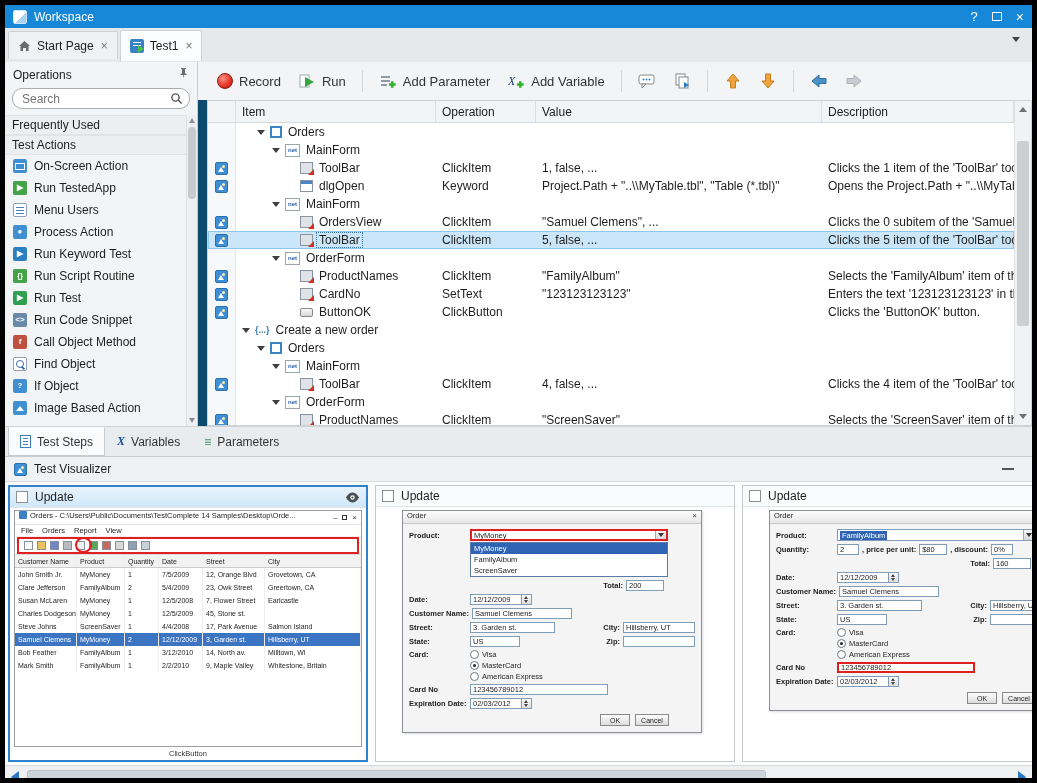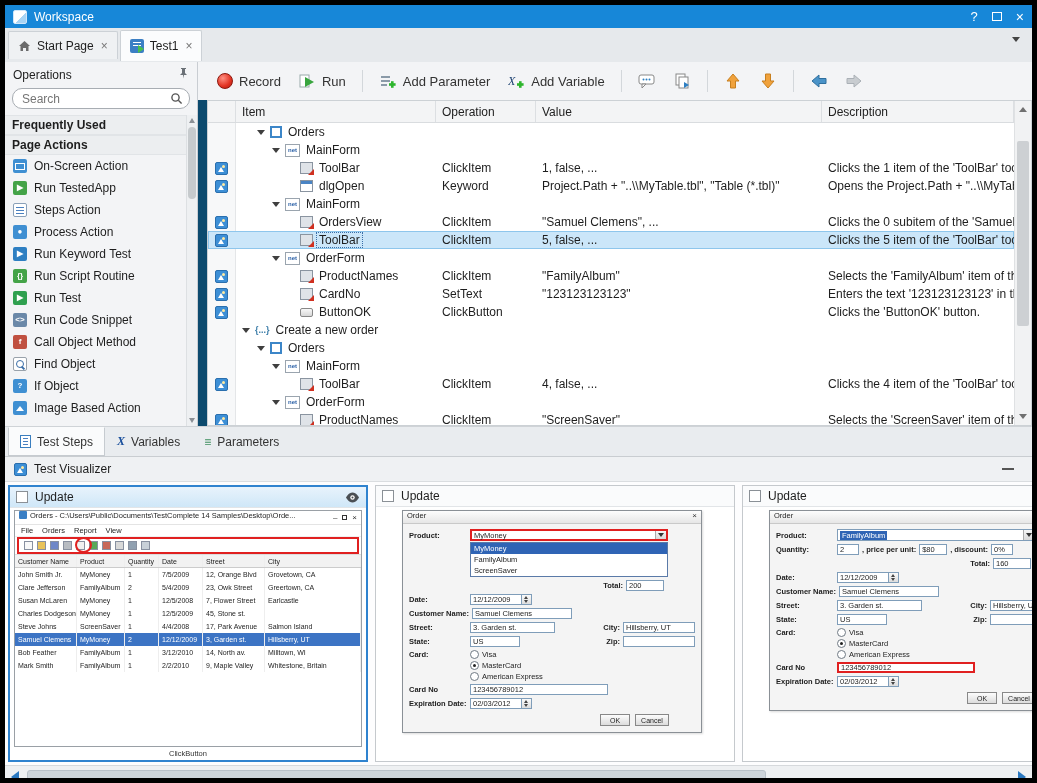--- a/index.html
+++ b/index.html
@@ -26,21 +26,21 @@
   .tab-caret{margin-left:auto;margin-right:12px;margin-bottom:12px;width:0;height:0;border-left:4px solid transparent;border-right:4px solid transparent;border-top:5px solid #444;}
 
   
   .left-panel{position:absolute;top:57px;left:0;width:193px;height:364px;background:#f3f4f6;border-right:1px solid #c9cdd2;display:flex;flex-direction:column;}
   .lp-header{height:25px;display:flex;align-items:center;padding:0 8px;color:#222;flex:none;}
   .lp-pin{margin-left:auto;}
   .lp-search{margin:1px 7px 6px;position:relative;flex:none;}
   .lp-search input{width:100%;height:21px;border:1px solid #a8adb3;border-radius:10px;padding:0 24px 0 9px;font:12px "Liberation Sans",sans-serif;color:#555;background:#fff;outline:none;}
   .lp-mag{position:absolute;right:7px;top:4px;}
   .lp-body{flex:1;position:relative;overflow:hidden;padding-right:11px;}
-  .op-group{height:20px;display:flex;align-items:center;padding:0 7px;font-weight:bold;background:#eceef0;border-top:1px solid #e1e4e7;border-bottom:1px solid #e1e4e7;}
+  .op-group{height:20px;display:flex;align-items:center;padding:0 7px;font-weight:normal;background:#eceef0;border-top:1px solid #e1e4e7;border-bottom:1px solid #e1e4e7;}
   .op-item{height:22px;display:flex;align-items:center;gap:7px;padding:0 4px 0 8px;white-space:nowrap;}
   .opi{width:14px;height:14px;border-radius:2px;flex:none;display:flex;align-items:center;justify-content:center;color:#fff;font-size:8px;font-weight:bold;line-height:1;}
   .opi-screen::after{content:"";width:8px;height:5px;border:1px solid #fff;display:block;}
   .opi-menu{background:#fff;border:1px solid #8aa0b8;}
   .opi-menu::after{content:"";width:8px;height:7px;background:repeating-linear-gradient(#4a80c0 0 1px,transparent 1px 3px);}
   .opi-find{background:#fff;border:1px solid #99a2ab;position:relative;}
   .opi-find::before{content:"";position:absolute;left:2px;top:2px;width:6px;height:6px;border:1.5px solid #3a6ea8;border-radius:50%;}
   .opi-find::after{content:"";position:absolute;right:1px;bottom:1px;width:4px;height:2px;background:#3a6ea8;transform:rotate(45deg);}
   .opi-image::after{content:"";width:0;height:0;border-left:4px solid transparent;border-right:4px solid transparent;border-bottom:5px solid #fff;}
   .lp-scroll{position:absolute;right:0;top:0;bottom:0;width:11px;background:#eef0f2;border-left:1px solid #dde0e3;}
@@ -216,33 +216,33 @@
       <input placeholder="Search" style="">
       <span class="lp-mag">
         <svg width="13" height="13">
             <circle cx="5.5" cy="5.5" r="3.6" fill="none" stroke="#555" stroke-width="1.4"></circle>
             <line x1="8.3" y1="8.3" x2="11.6" y2="11.6" stroke="#555" stroke-width="1.4"></line>
           </svg>
       </span>
     </div>
     <div class="lp-body">
       <div class="op-group">Frequently Used</div>
-      <div class="op-group">Page Actions</div>
+      <div class="op-group">Test Actions</div>
       <div id="op-list">
           <div class="op-item">
             <span class="opi opi-screen" style="background: rgb(63, 143, 210);"></span>
             <span class="op-label">On-Screen Action</span>
           </div>
           <div class="op-item">
             <span class="opi opi-glyph" style="background: rgb(68, 163, 72);">▶</span>
             <span class="op-label">Run TestedApp</span>
           </div>
           <div class="op-item">
             <span class="opi opi-menu"></span>
-            <span class="op-label">Steps Action</span>
+            <span class="op-label">Menu Users</span>
           </div>
           <div class="op-item">
             <span class="opi opi-glyph" style="background: rgb(63, 143, 210);">●</span>
             <span class="op-label">Process Action</span>
           </div>
           <div class="op-item">
             <span class="opi opi-glyph" style="background: rgb(46, 127, 194);">▶</span>
             <span class="op-label">Run Keyword Test</span>
           </div>
           <div class="op-item">

